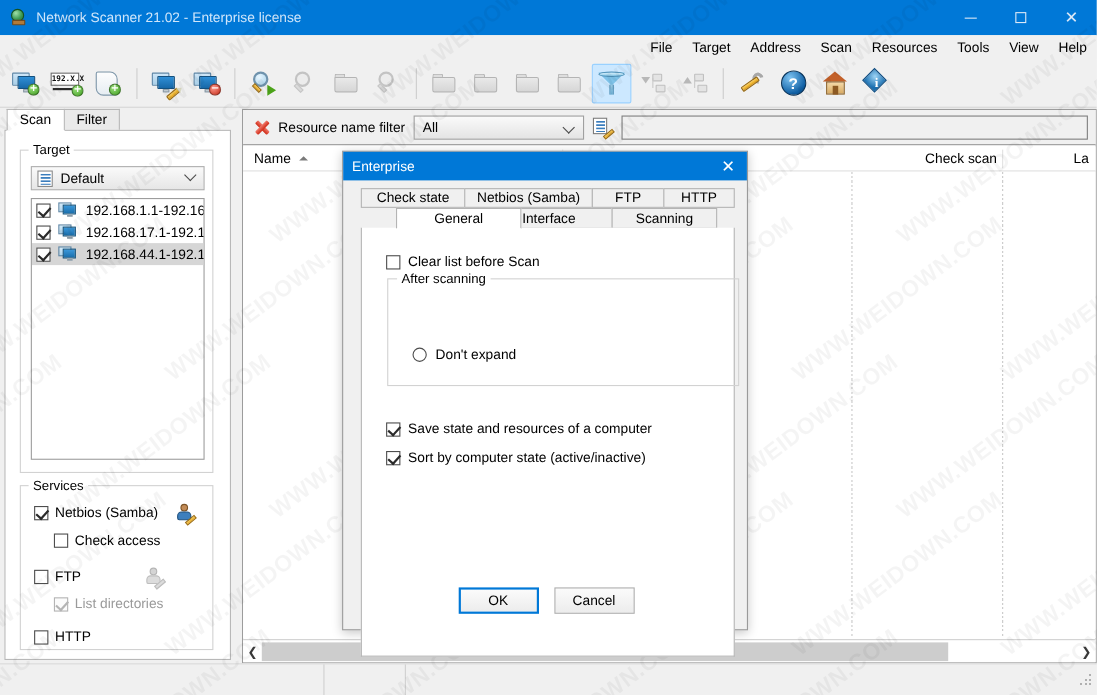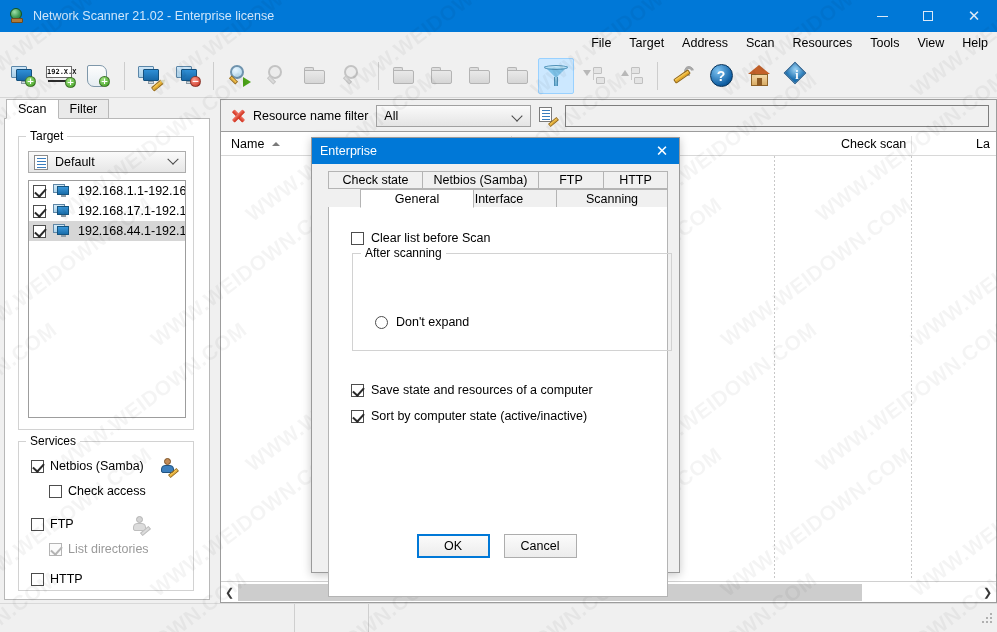--- a/index.html
+++ b/index.html
@@ -773,21 +773,21 @@
   </div>
 
   <div id="prefs-tabs">
     <div class="ptab" style="left:0px;top:0px;width:95px;">Check state</div>
     <div class="ptab" style="left:94px;top:0px;width:117px;">Netbios (Samba)</div>
     <div class="ptab" style="left:210px;top:0px;width:66px;">FTP</div>
     <div class="ptab" style="left:275px;top:0px;width:65px;">HTTP</div>
 
     <div class="ptab row2 sel" style="left:0px;width:114px;">General</div>
     <div class="ptab row2" style="left:113px;width:116px;">Interface</div>
-    <div class="ptab row2" style="left:228px;width:112px;">Scanning</div>
+    <div class="ptab row2" style="left:228px;width:96px;">Scanning</div>
   </div>
 
   <div id="prefs-page">
 
     <div class="pf-cb-row" style="left:22px; top:24px;">
       <span class="cbx"></span>
       <span class="lb">Clear list before Scan</span>
     </div>
 
     <div id="after-group">

